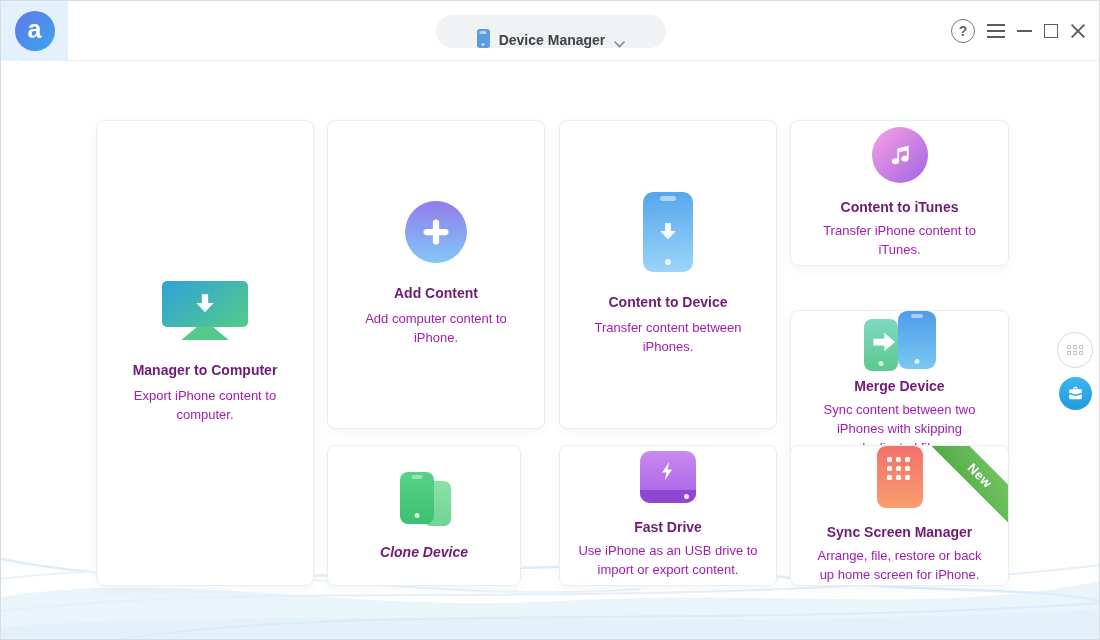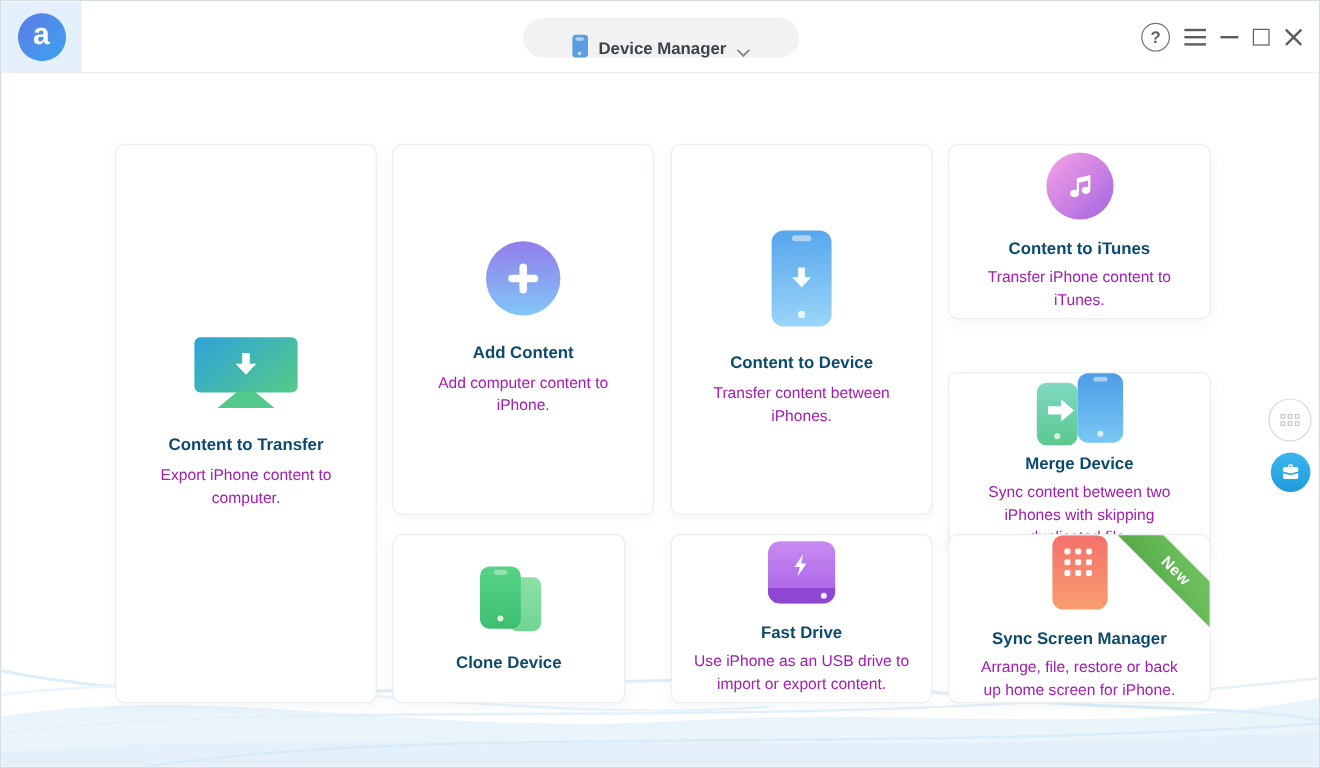--- a/index.html
+++ b/index.html
@@ -22,31 +22,31 @@
   .min-btn { width:15px; height:16px; display:flex; align-items:center; cursor:pointer; }
   .min-btn span { display:block; width:15px; height:2px; background:#585d62; }
   .max-btn { width:14px; height:14px; border:1.7px solid #585d62; cursor:pointer; }
   .close-btn { width:16px; height:16px; position:relative; cursor:pointer; }
   .close-btn::before,.close-btn::after { content:""; position:absolute; left:-1px; top:7px; width:18px; height:1.8px; background:#585d62; }
   .close-btn::before { transform:rotate(45deg); }
   .close-btn::after { transform:rotate(-45deg); }
 
   
   .card { position:absolute; background:#fff; border:1px solid #ebedef; border-radius:8px; box-shadow:0 3px 10px rgba(120,140,160,.08); display:flex; flex-direction:column; align-items:center; justify-content:center; text-align:center; padding:0 18px; z-index:2; cursor:pointer; }
-  .card-title { font-size:14px; font-weight:bold; color:#0c4a6e; margin-top:22px; }
+  .card-title { font-size:14px; font-weight:bold; color:#701a75; margin-top:22px; }
   .card-sub { font-size:13px; color:#a21caf; margin-top:9px; line-height:1.45; }
   .small .card-title { margin-top:16px; }
   .small .card-sub { margin-top:7px; }
 
   #card-c2c    { left:95px;  top:119px; width:218px; height:466px; }
   #card-add    { left:326px; top:119px; width:218px; height:309px; }
   #card-c2d    { left:558px; top:119px; width:218px; height:309px; }
   #card-itunes { left:789px; top:119px; width:219px; height:146px; }
   #card-merge  { left:789px; top:281px; width:219px; height:149px;margin-top:28px; }
-  #card-clone  { left:326px; top:444px; width:194px; height:141px; }
+  #card-clone  { left:326px; top:444px; width:194px; height:141px;font-style:italic; }
   #card-fast   { left:558px; top:444px; width:218px; height:141px; }
   #card-home   { left:789px; top:444px; width:219px; height:141px; overflow:hidden; }
 
   
   .icon-computer { display:flex; flex-direction:column; align-items:center; }
   .icon-computer .screen { width:86px; height:46px; border-radius:5px; background:linear-gradient(140deg,#30a4d6 5%,#53c98c 95%); display:flex; align-items:center; justify-content:center; }
   .icon-computer .stand { width:48px; height:14px; margin-top:-1px; background:#53c98c; clip-path:polygon(35% 0,65% 0,100% 100%,0 100%); }
 
   .icon-add { width:62px; height:62px; border-radius:50%; background:linear-gradient(180deg,#9180ec 5%,#82c7f6 100%); display:flex; align-items:center; justify-content:center; }
 
@@ -123,21 +123,21 @@
 
   <div class="card" id="card-c2c">
     <div class="icon-computer">
       <div class="screen">
           <svg width="26" height="26" viewBox="0 0 24 24">
             <path d="M9.1 3h5.8v8.1h5.1L12 19.6 4 11.1h5.1z" fill="#fff"></path>
           </svg>
         </div>
       <div class="stand"></div>
     </div>
-    <div class="card-title">Content to Transfer</div>
+    <div class="card-title">Manager to Computer</div>
     <div class="card-sub">Export iPhone content to computer.</div>
   </div>
 
   <div class="card" id="card-c2d">
     <div class="icon-phone">
       <svg width="24" height="24" viewBox="0 0 24 24">
           <path d="M9.1 3h5.8v8.1h5.1L12 19.6 4 11.1h5.1z" fill="rgba(255,255,255,.92)"></path>
         </svg>
     </div>
     <div class="card-title">Content to Device</div>

